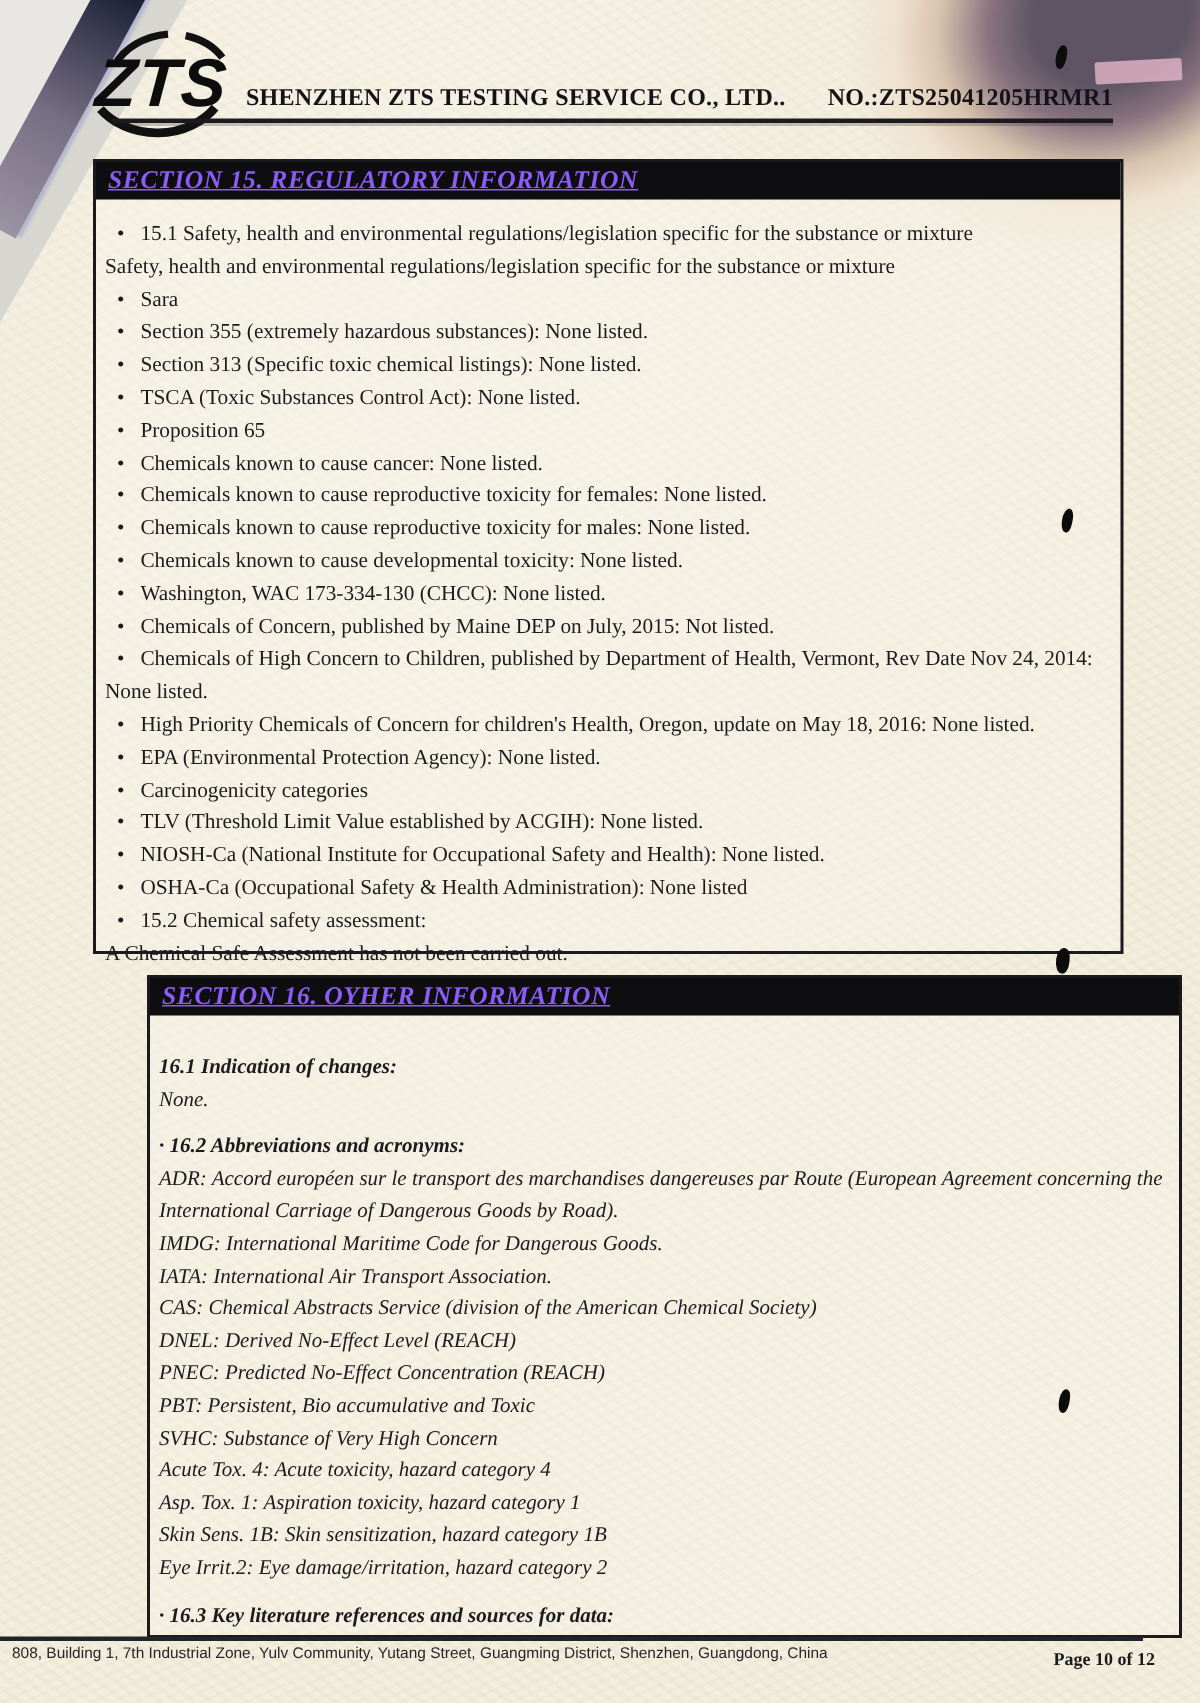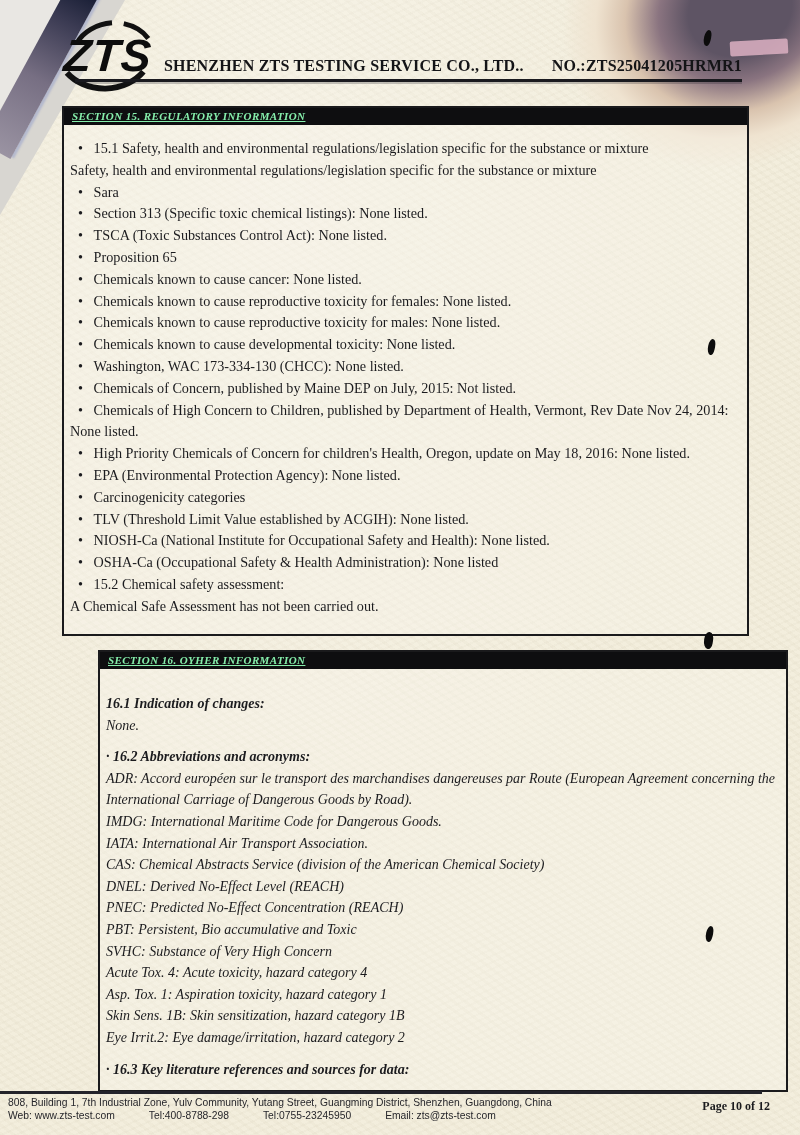--- a/index.html
+++ b/index.html
@@ -33,22 +33,22 @@
   .ink.m3{left:704px;top:632px;height:17px;width:9px;transform:rotate(9deg);}
   .ink.m4{left:706px;top:926px;transform:rotate(13deg);}
   
   .logo{position:absolute;left:52px;top:10px;width:120px;height:98px;z-index:4;}
   .header-text{position:absolute;top:57px;right:58px;z-index:4;display:flex;gap:28px;
     font-weight:bold;font-size:16px;letter-spacing:.2px;color:#141417;white-space:nowrap;}
   .header-rule{position:absolute;left:75px;right:58px;top:79px;height:3px;background:#1a1a1f;z-index:4;
     box-shadow:0 2px 0 rgba(30,30,40,.25);}
   
   .box{position:absolute;left:62px;border:2px solid #1a1a1c;background:rgba(250,247,238,.35);z-index:5;}
-  .box .bar{background:#0e0e10;color:#86efac;font-style:italic;font-weight:bold;
-    font-size:11px;padding:2px 8px 3px 8px;letter-spacing:.4px;}
+  .box .bar{background:#0e0e10;color:#8b5cf6;font-style:italic;font-weight:bold;
+    font-size:17px;padding:2px 8px 3px 8px;letter-spacing:.4px;}
   .box .bar span{text-decoration:underline;}
   .s15{top:106px;width:683px;height:526px;}
   .s15 .body{padding:13px 10px 0 6px;font-size:14.2px;line-height:21.8px;}
   .s16{top:650px;width:686px;height:438px;margin-left:36px;}
   .s16 .body{padding:24px 10px 0 6px;font-size:14px;line-height:21.6px;font-style:italic;}
   .row{margin:0;}
   .row.bullet{text-indent:8px;}
   .row.bullet::before{content:"\2022\00a0\00a0\00a0";}
   .row.heading{font-weight:bold;}
   .row.gap{height:10px;}
@@ -93,20 +93,21 @@
       <span>SECTION 15. REGULATORY INFORMATION</span>
     </div>
     <div class="body">
 
         <p class="row bullet">15.1 Safety, health and environmental regulations/legislation specific for the substance or mixture</p>
 
         <p class="row">Safety, health and environmental regulations/legislation specific for the substance or mixture</p>
 
         <p class="row bullet">Sara</p>
 
+        <p class="row bullet">Section 355 (extremely hazardous substances): None listed.</p>
 
         <p class="row bullet">Section 313 (Specific toxic chemical listings): None listed.</p>
 
         <p class="row bullet">TSCA (Toxic Substances Control Act): None listed.</p>
 
         <p class="row bullet">Proposition 65</p>
 
         <p class="row bullet">Chemicals known to cause cancer: None listed.</p>
 
         <p class="row bullet">Chemicals known to cause reproductive toxicity for females: None listed.</p>
@@ -179,26 +180,16 @@
 
         <p class="row gap"></p>
 
         <p class="row heading">· 16.3 Key literature references and sources for data:</p>
       </div>
   </section>
 
   <div class="footer-rule"></div>
   <div class="footer">
     <div>808, Building 1, 7th Industrial Zone, Yulv Community, Yutang Street, Guangming District, Shenzhen, Guangdong, China</div>
-    <div class="contacts">
-
-        <span>Web: www.zts-test.com</span>
-
-        <span>Tel:400-8788-298</span>
-
-        <span>Tel:0755-23245950</span>
-
-        <span>Email: zts@zts-test.com</span>
-      </div>
   </div>
   <div class="page-num">Page 10 of 12</div>
 
 </div>
 
 </body></html>

